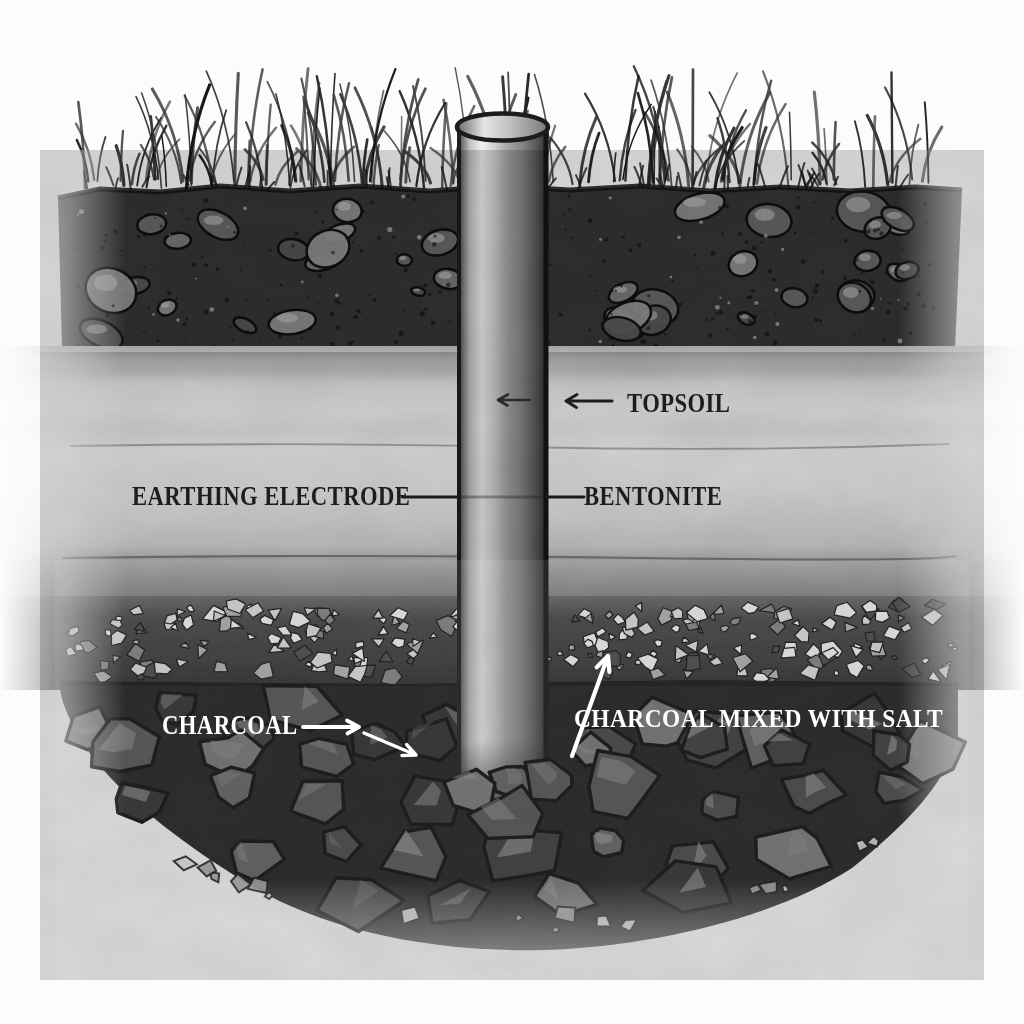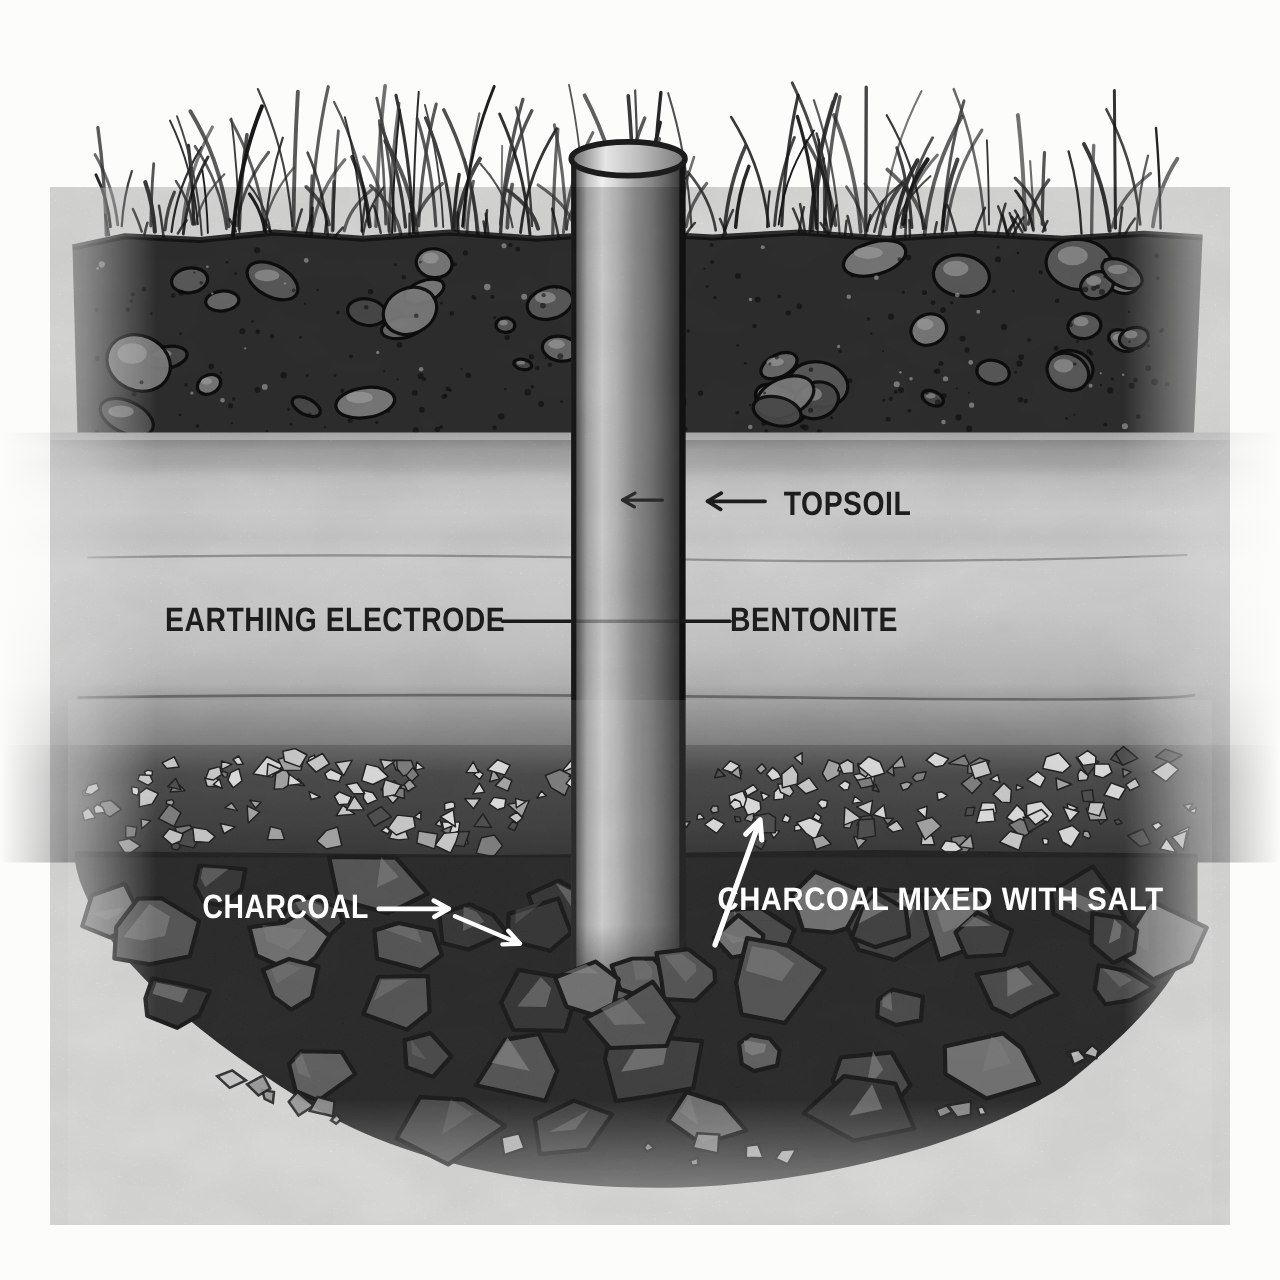--- a/index.html
+++ b/index.html
@@ -1,18 +1,18 @@
 <!DOCTYPE html>
 <html><head>
 <meta charset="utf-8">
 <style>
   html,body{margin:0;padding:0;background:#ffffff;}
   #canvas{
     position:relative;width:1024px;height:1024px;overflow:hidden;
-    background:#fcfcfb;font-family:Liberation Sans, sans-serif;
+    background:#fcfcfb;font-family:Liberation Serif, serif;
   }
   #art{position:absolute;left:0;top:0;}
   .lbl{
     position:absolute;font-weight:700;font-size:27px;letter-spacing:.5px;
     color:#1d1d1d;white-space:nowrap;transform:scaleX(.84);transform-origin:0 0;
     line-height:1;user-select:none;
   }
   .lbl.light{color:#ffffff;}
   .lbl.wide{transform:scaleX(.9);}
   .ov{position:absolute;overflow:visible;}

